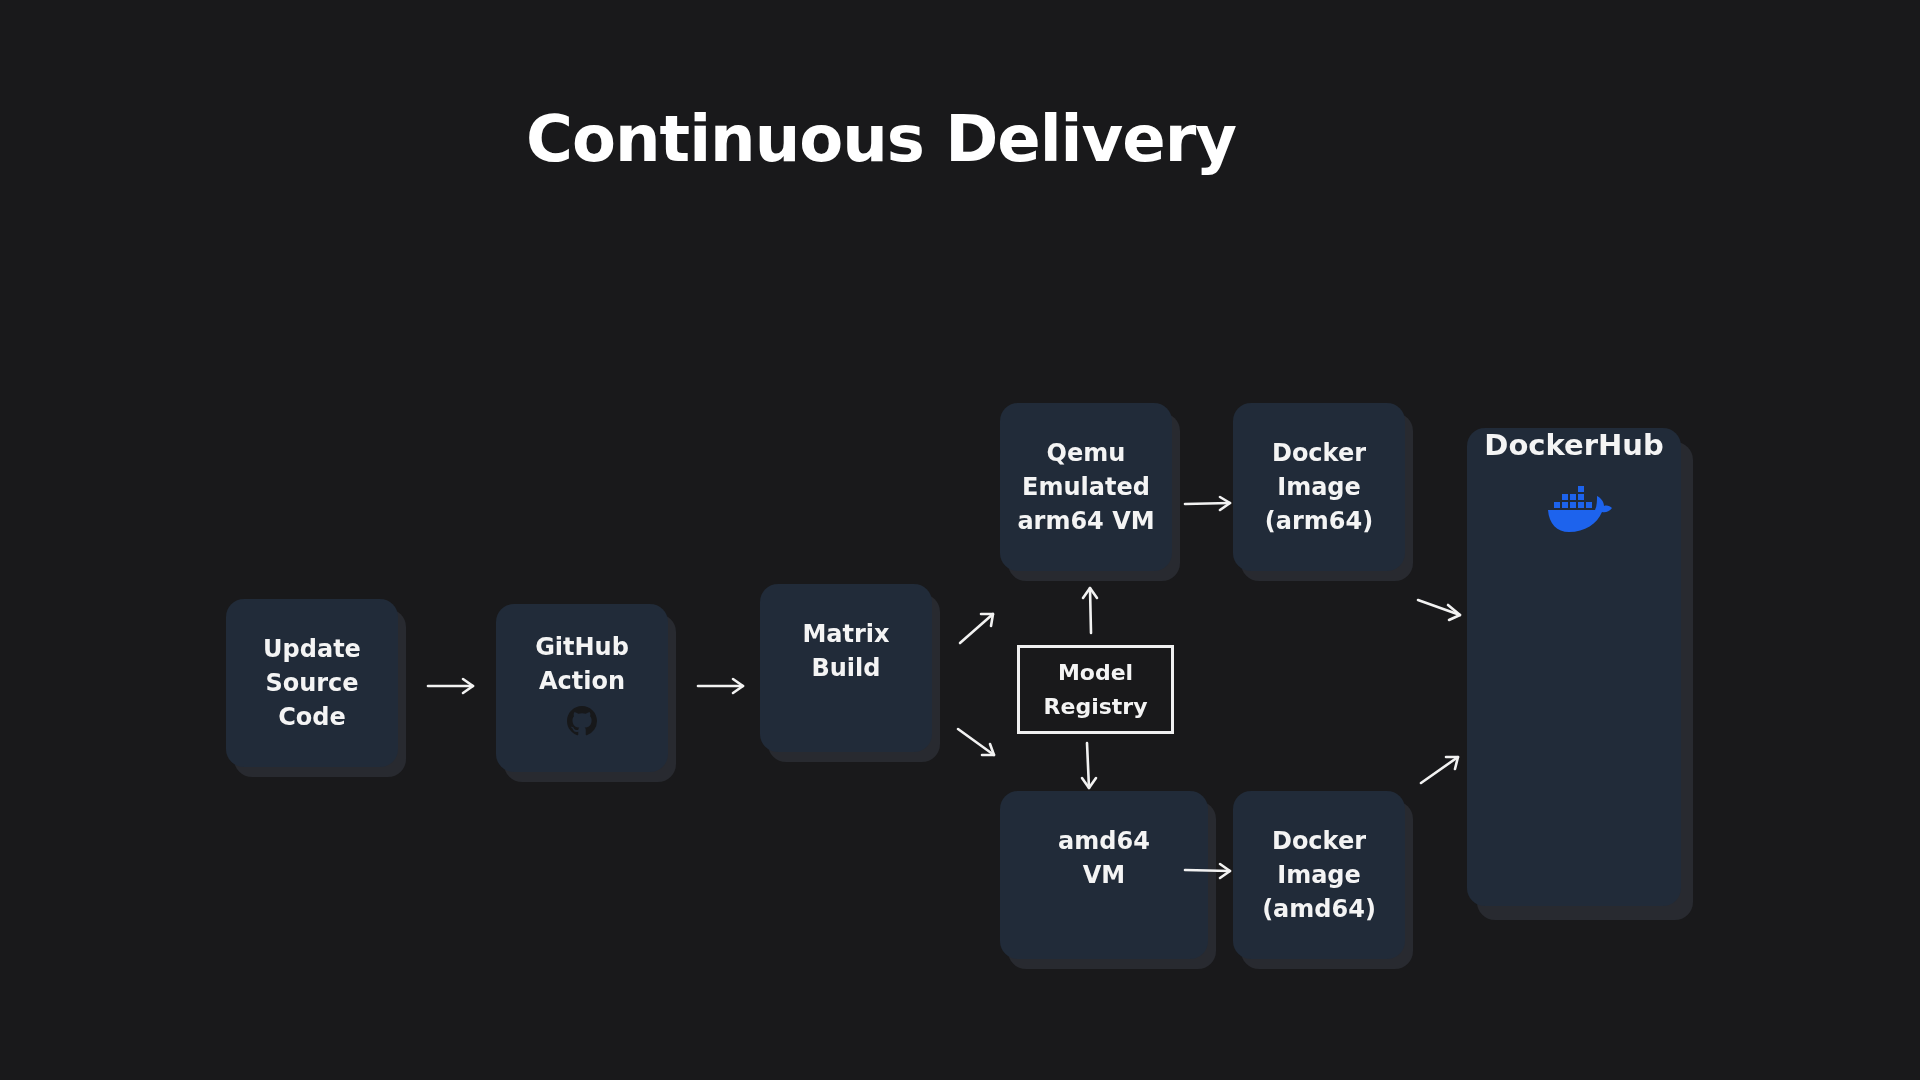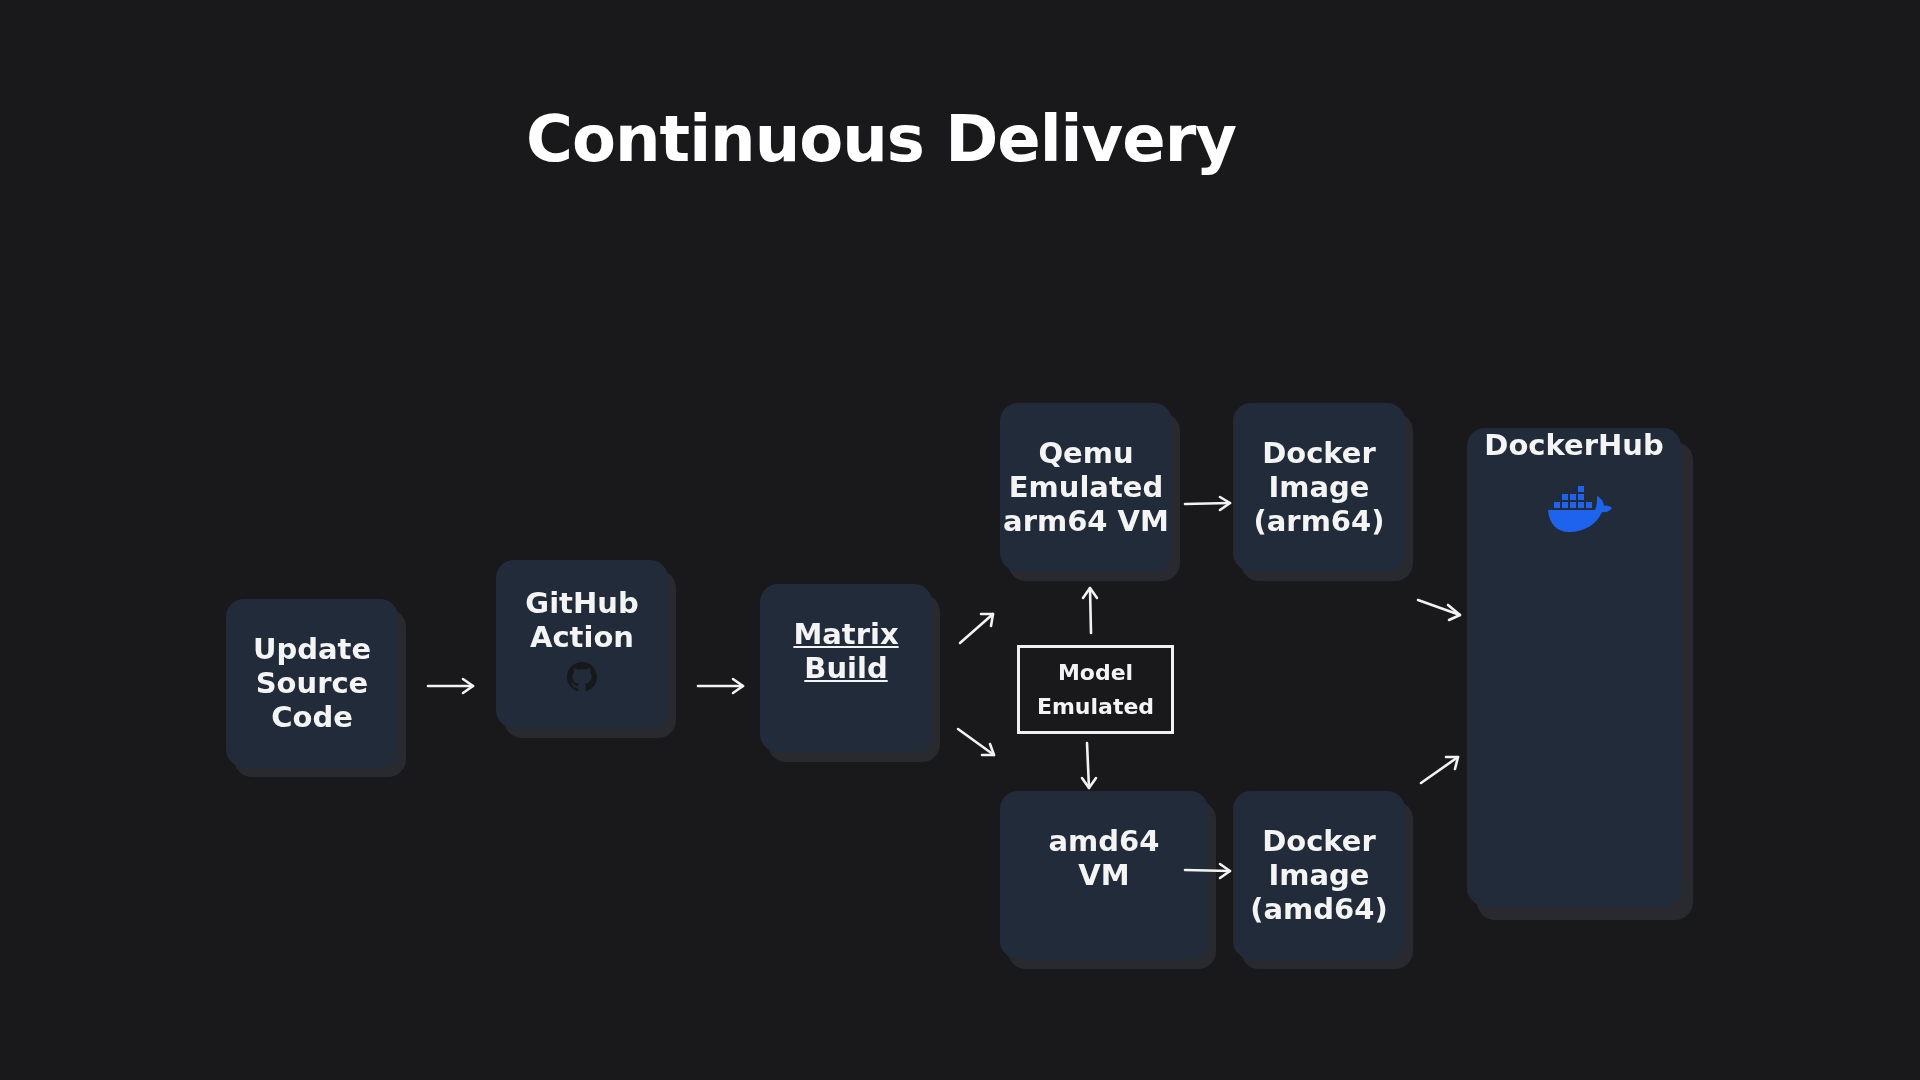--- a/index.html
+++ b/index.html
@@ -6,55 +6,55 @@
   body { width:1920px; height:1080px; background:#19191b; position:relative; overflow:hidden;
          font-family:"DejaVu Sans", sans-serif; color:#ffffff; }
   .title { position:absolute; left:0; width:1762px; top:102px; text-align:center;
            font-size:64px; font-weight:bold; letter-spacing:-1px; color:#ffffff; }
   .node { position:absolute; }
   .node .shadow { position:absolute; left:8px; top:10px; right:-8px; bottom:-10px;
                   background:#282a30; border-radius:18px; }
   .node .face { position:absolute; left:0; top:0; right:0; bottom:0; background:#212b39;
                 border-radius:18px; display:flex; flex-direction:column; align-items:center;
                 justify-content:center; text-align:center; }
-  .lbl { font-weight:bold; font-size:29px; line-height:34px; color:#f4f4f4; white-space:pre-line; }
+  .lbl { font-weight:bold; font-size:24px; line-height:34px; color:#f4f4f4; white-space:pre-line; }
   .registry { position:absolute; left:1017px; top:645px; width:151px; height:83px;
               border:3px solid #f0f0f0; display:flex; align-items:center; justify-content:center;
               text-align:center; }
   svg.arrows { position:absolute; left:0; top:0; }
 </style>
 </head>
 <body>
 
 <div class="title">Continuous Delivery</div>
 
 <div class="node" style="left:226px;top:599px;width:172px;height:168px;">
   <div class="shadow"></div>
   <div class="face">
       <span class="lbl">Update
 Source
 Code</span>
     </div>
 </div>
 
-<div class="node" style="left:496px;top:560px;width:172px;height:168px;">
+<div class="node" style="left:496px;top:604px;width:172px;height:168px;">
   <div class="shadow"></div>
   <div class="face">
     <span class="lbl" style="margin-top:-10px;">GitHub
 Action</span>
     <svg width="30" height="30" viewBox="0 0 16 16" style="margin-top:8px;">
       <path fill="#17181a" d="M8 0C3.58 0 0 3.58 0 8c0 3.54 2.29 6.53 5.47 7.59.4.07.55-.17.55-.38 0-.19-.01-.82-.01-1.49-2.01.37-2.53-.49-2.69-.94-.09-.23-.48-.94-.82-1.13-.28-.15-.68-.52-.01-.53.63-.01 1.08.58 1.23.82.72 1.21 1.87.87 2.33.66.07-.52.28-.87.51-1.07-1.78-.2-3.64-.89-3.64-3.95 0-.87.31-1.59.82-2.15-.08-.2-.36-1.02.08-2.12 0 0 .67-.21 2.2.82.64-.18 1.32-.27 2-.27.68 0 1.36.09 2 .27 1.53-1.04 2.2-.82 2.2-.82.44 1.1.16 1.92.08 2.12.51.56.82 1.27.82 2.15 0 3.07-1.87 3.75-3.65 3.95.29.25.54.73.54 1.48 0 1.07-.01 1.93-.01 2.2 0 .21.15.46.55.38A8.013 8.013 0 0016 8c0-4.42-3.58-8-8-8z"></path>
     </svg>
   </div>
 </div>
 
 <div class="node" style="left:760px;top:584px;width:172px;height:168px;">
   <div class="shadow"></div>
   <div class="face">
-      <span class="lbl" style="margin-top:-34px;text-decoration:underline;">Matrix
+      <span class="lbl" style="margin-top:-34px;">Matrix
 Build</span>
     </div>
 </div>
 
 <div class="node" style="left:1000px;top:403px;width:172px;height:168px;">
   <div class="shadow"></div>
   <div class="face">
       <span class="lbl">Qemu
 Emulated
 arm64 VM</span>
@@ -103,21 +103,21 @@
           <rect x="31" y="16" width="6" height="6"></rect>
           <rect x="39" y="16" width="6" height="6"></rect>
         <path d="M1 24 H48 C50 20 50 14 50 10 C54 12 57 16 57 20 C60 19 63 20 65 22 C62 26 58 27 55 26 C50 38 38 46 22 46 C10 46 2 38 1 24 Z"></path>
       </g>
     </svg>
   </div>
 </div>
 
 <div class="registry">
   <span class="lbl" style="font-size:22px;">Model
-Emulated</span>
+Registry</span>
 </div>
 
 <svg class="arrows" width="1920" height="1080" viewBox="0 0 1920 1080">
   <g stroke="#f2f2f2" stroke-width="2.6" fill="none" stroke-linecap="round" stroke-linejoin="round">
     <g>
         <path d="M428 686 L473 686"></path>
         <path d="M463 679 L473 686 L463 693"></path>
       </g>
     <g>
         <path d="M698 686 L743 686"></path>

